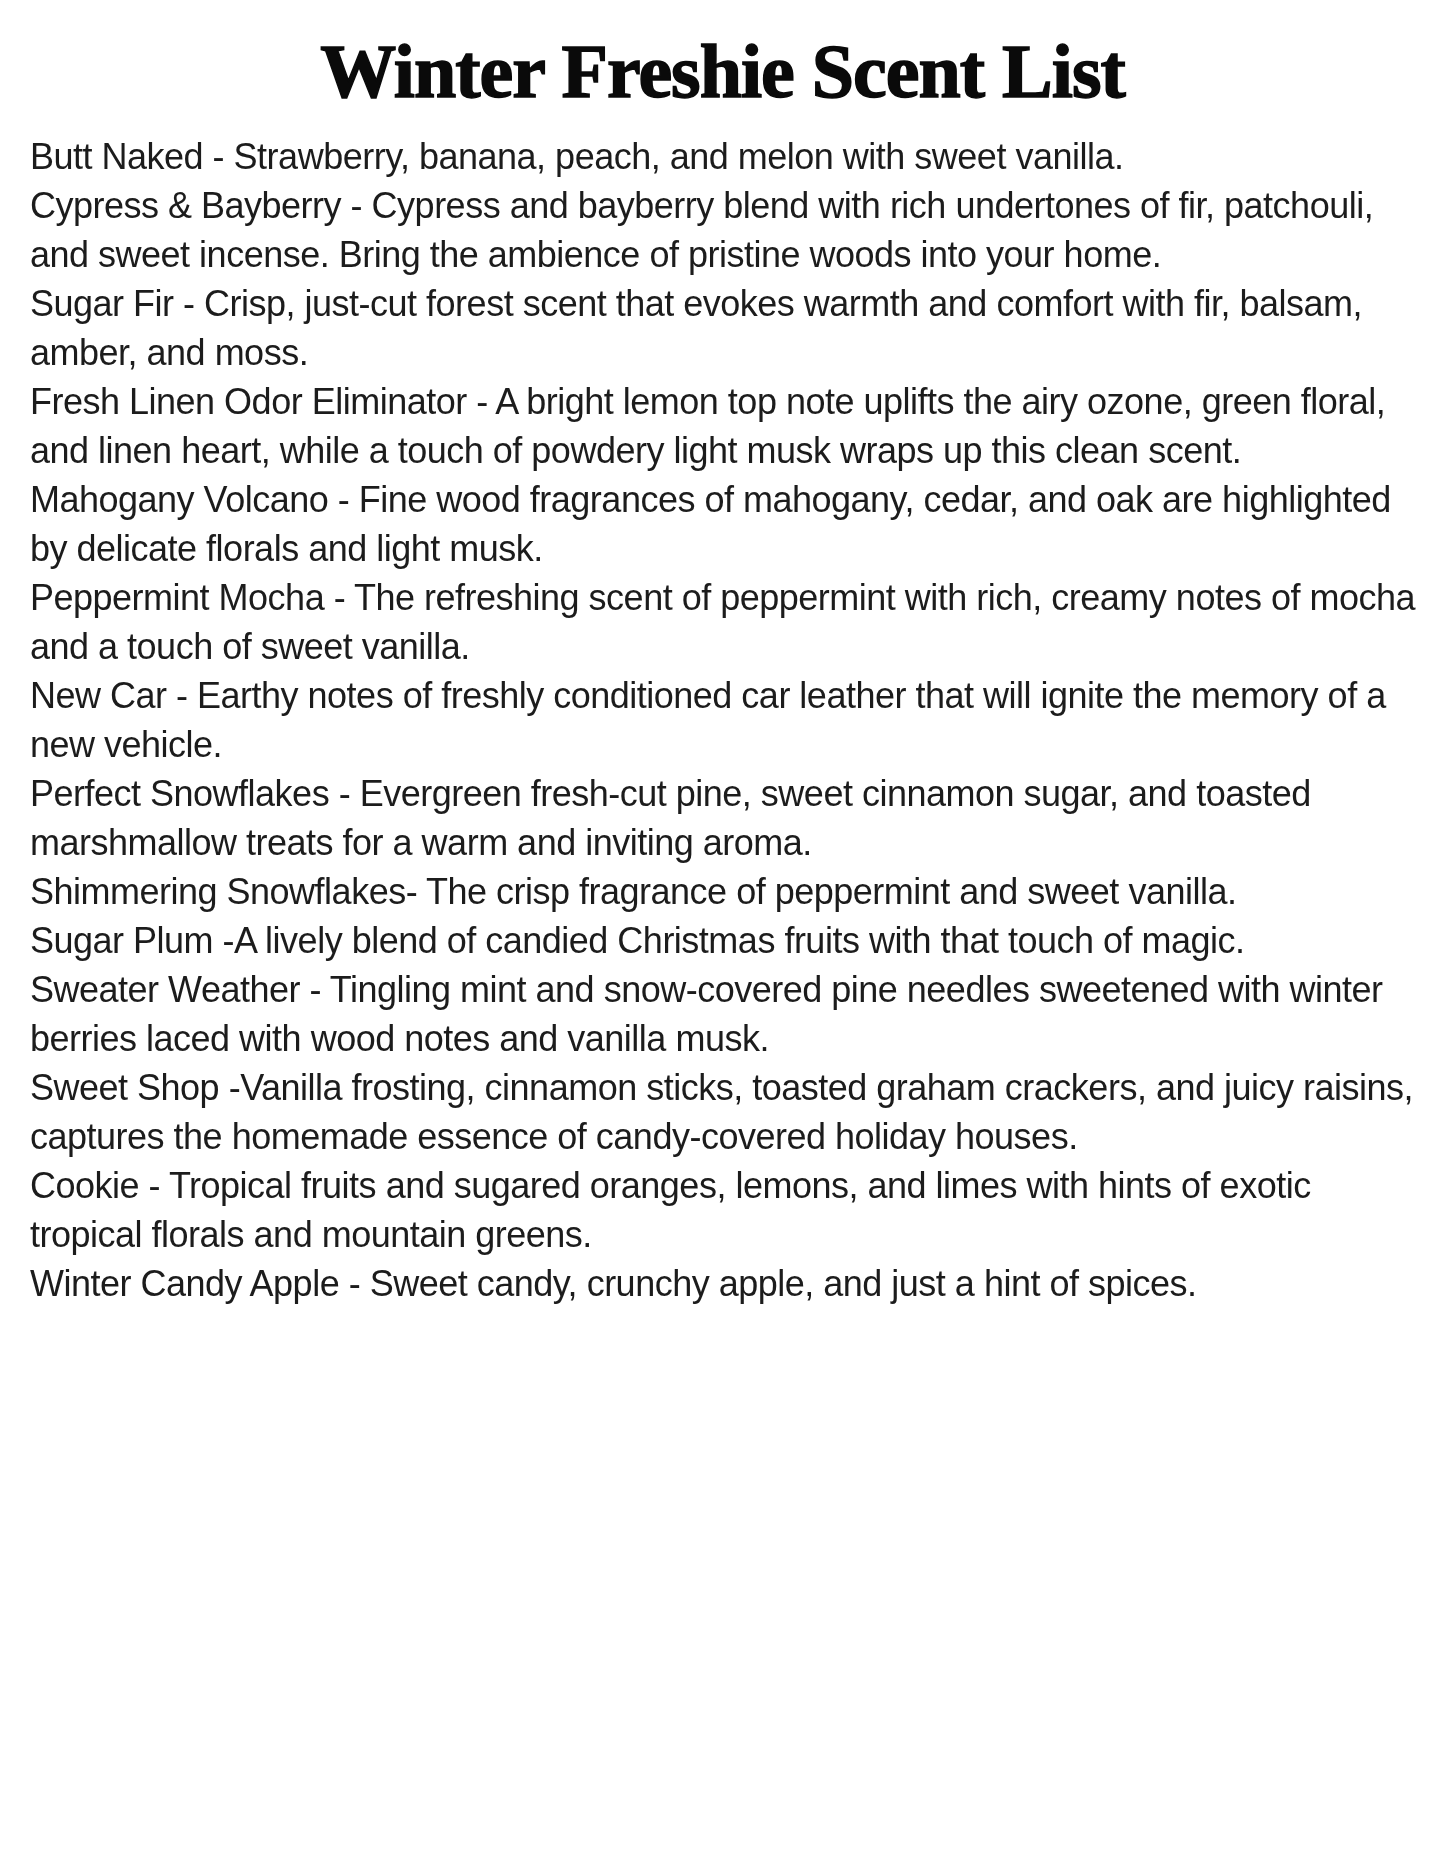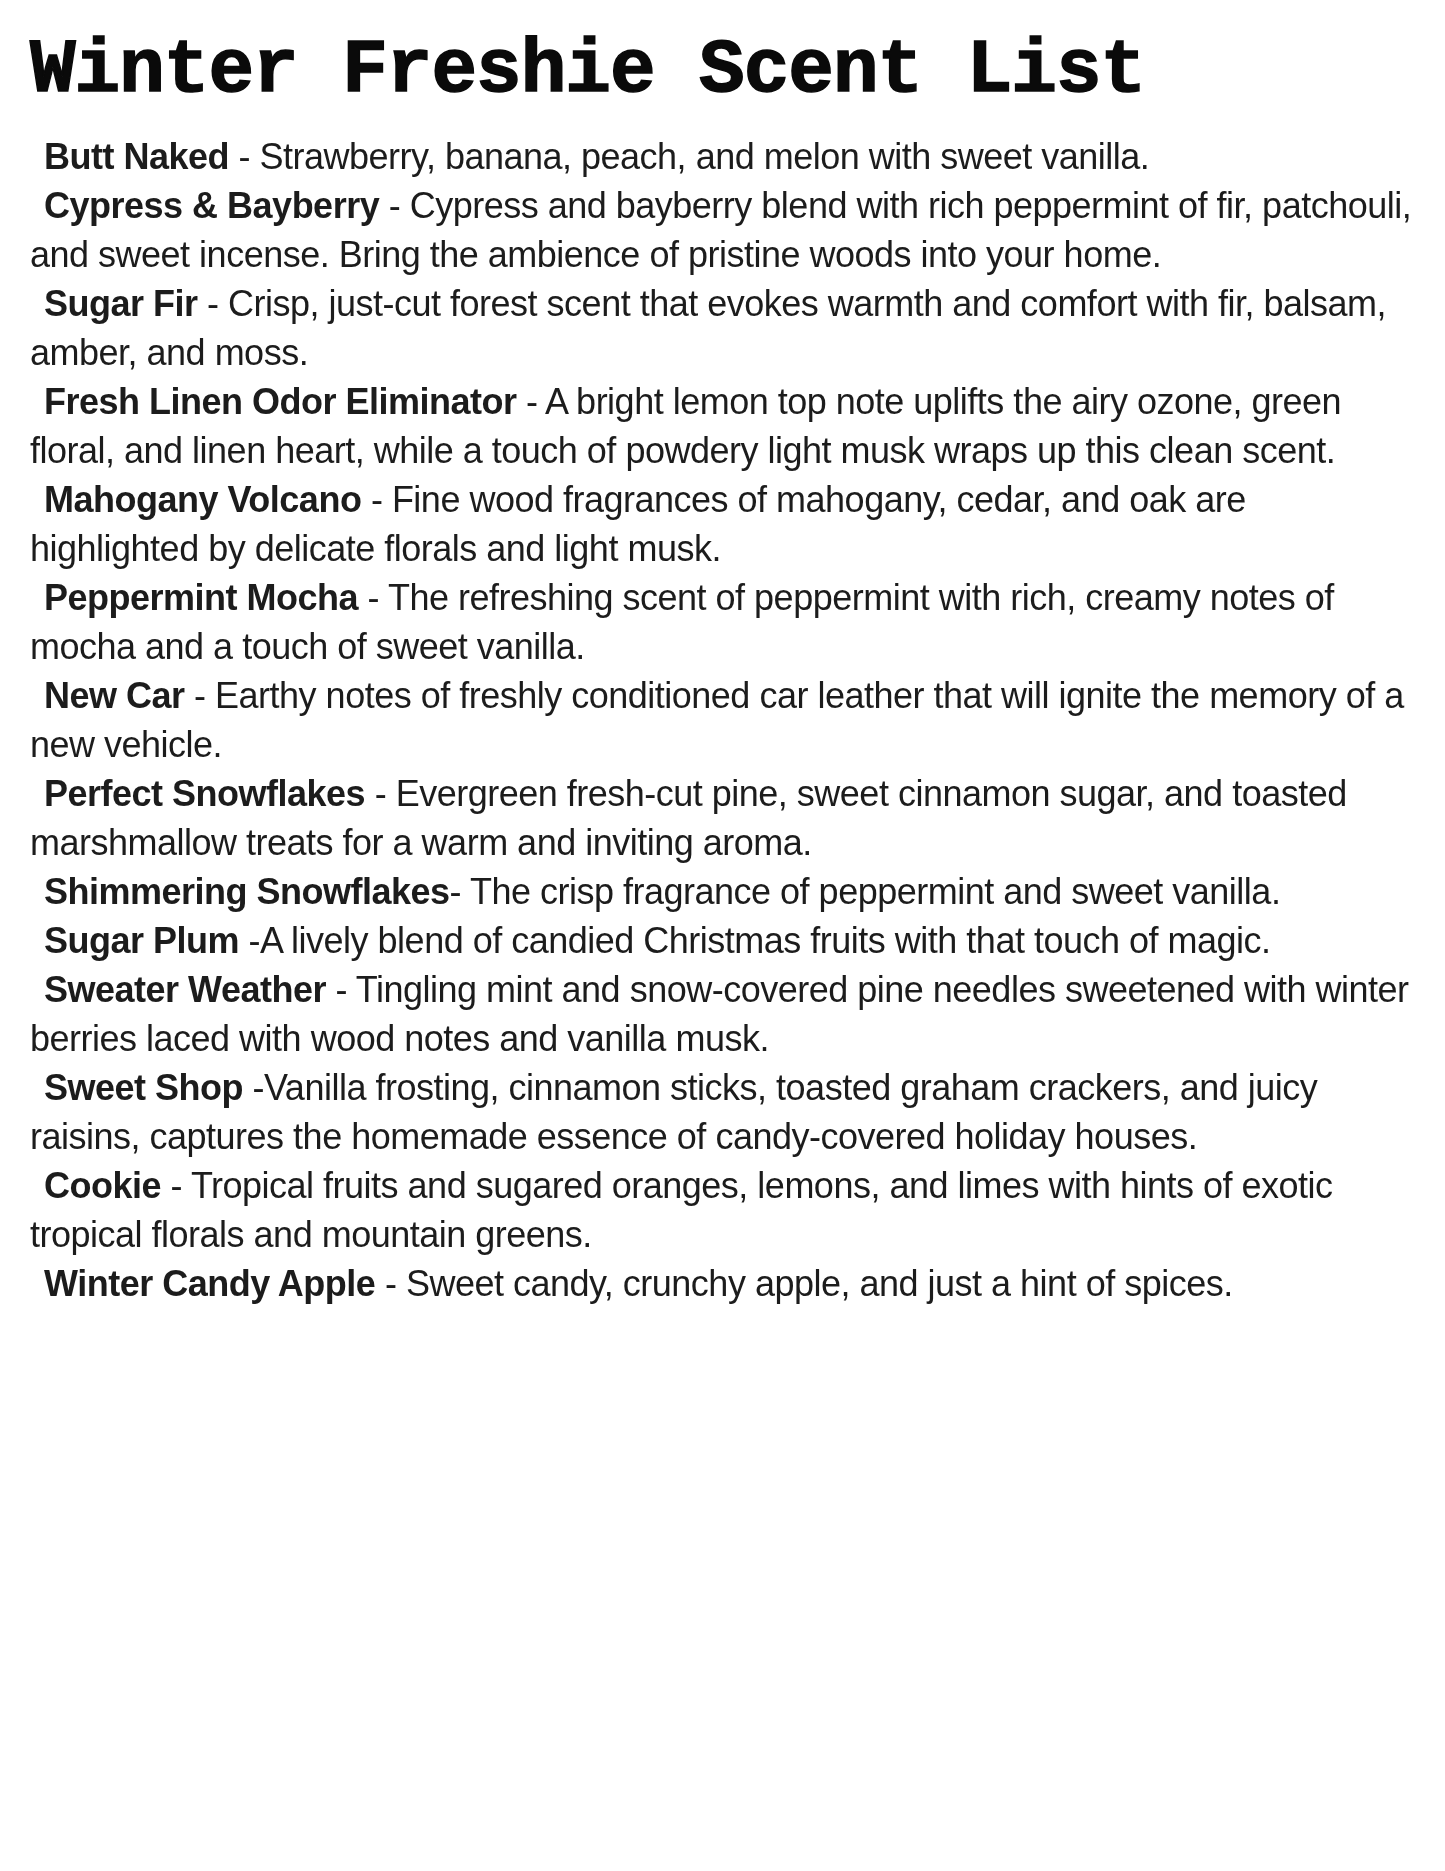--- a/index.html
+++ b/index.html
@@ -16,21 +16,22 @@
   }
   .page {
     width: 100%;
     height: 100%;
     box-sizing: border-box;
     padding: 0 30px 0 30px;
     background: var(--bg, #ffffff);
   }
   .page-title {
     margin: 30px 0 16px 0;
-    font-family: Liberation Mono, monospace;
+    text-align: center;
+    font-family: Liberation Serif, serif;
     font-weight: 700;
     font-size: 76px;
     line-height: 1.1;
     letter-spacing: -1px;
     color: var(--title-color, #0a0a0a);
     -webkit-text-stroke: 1.5px currentColor;
   }
   .scent-list {
     margin-top: 18px;
     max-width: 1385px;
@@ -38,40 +39,39 @@
   .scent-item {
     margin: 0;
     padding: 0;
     font-size: 36px;
     line-height: 49px;
     letter-spacing: -0.5px;
     color: var(--text-color, #1c1c1c);
     white-space: pre-wrap;
   }
   .scent-name {
-    font-weight: 700;
+    font-weight: 400;
     letter-spacing: -0.5px;
-    margin-left: 14px;
   }
   .scent-sep, .scent-desc {
     font-weight: 400;
   }
 </style>
 </head>
 <body>
 
 <div class="page">
   <h1 class="page-title">Winter Freshie Scent List</h1>
 
   <div class="scent-list" id="scent-list">
   <p class="scent-item"><strong class="scent-name">Butt Naked</strong><span class="scent-sep"> - </span><span class="scent-desc">Strawberry, banana, peach, and melon with sweet vanilla.</span></p>
 
 
 
-  <p class="scent-item"><strong class="scent-name">Cypress &amp; Bayberry</strong><span class="scent-sep"> - </span><span class="scent-desc">Cypress and bayberry blend with rich peppermint of fir, patchouli, and sweet incense. Bring the ambience of pristine woods into your home.</span></p>
+  <p class="scent-item"><strong class="scent-name">Cypress &amp; Bayberry</strong><span class="scent-sep"> - </span><span class="scent-desc">Cypress and bayberry blend with rich undertones of fir, patchouli, and sweet incense. Bring the ambience of pristine woods into your home.</span></p>
 
   <p class="scent-item"><strong class="scent-name">Sugar Fir</strong><span class="scent-sep"> - </span><span class="scent-desc">Crisp, just-cut forest scent that evokes warmth and comfort with fir, balsam, amber, and moss.</span></p>
 
   <p class="scent-item"><strong class="scent-name">Fresh Linen Odor Eliminator</strong><span class="scent-sep"> - </span><span class="scent-desc">A bright lemon top note uplifts the airy ozone, green floral, and linen heart, while a touch of powdery light musk wraps up this clean scent.</span></p>
 
   <p class="scent-item"><strong class="scent-name">Mahogany Volcano</strong><span class="scent-sep"> - </span><span class="scent-desc">Fine wood fragrances of mahogany, cedar, and oak are highlighted by delicate florals and light musk.</span></p>
 
   <p class="scent-item"><strong class="scent-name">Peppermint Mocha</strong><span class="scent-sep"> - </span><span class="scent-desc">The refreshing scent of peppermint with rich, creamy notes of mocha and a touch of sweet vanilla.</span></p>
 
   <p class="scent-item"><strong class="scent-name">New Car</strong><span class="scent-sep"> - </span><span class="scent-desc">Earthy notes of freshly conditioned car leather that will ignite the memory of a new vehicle.</span></p>

